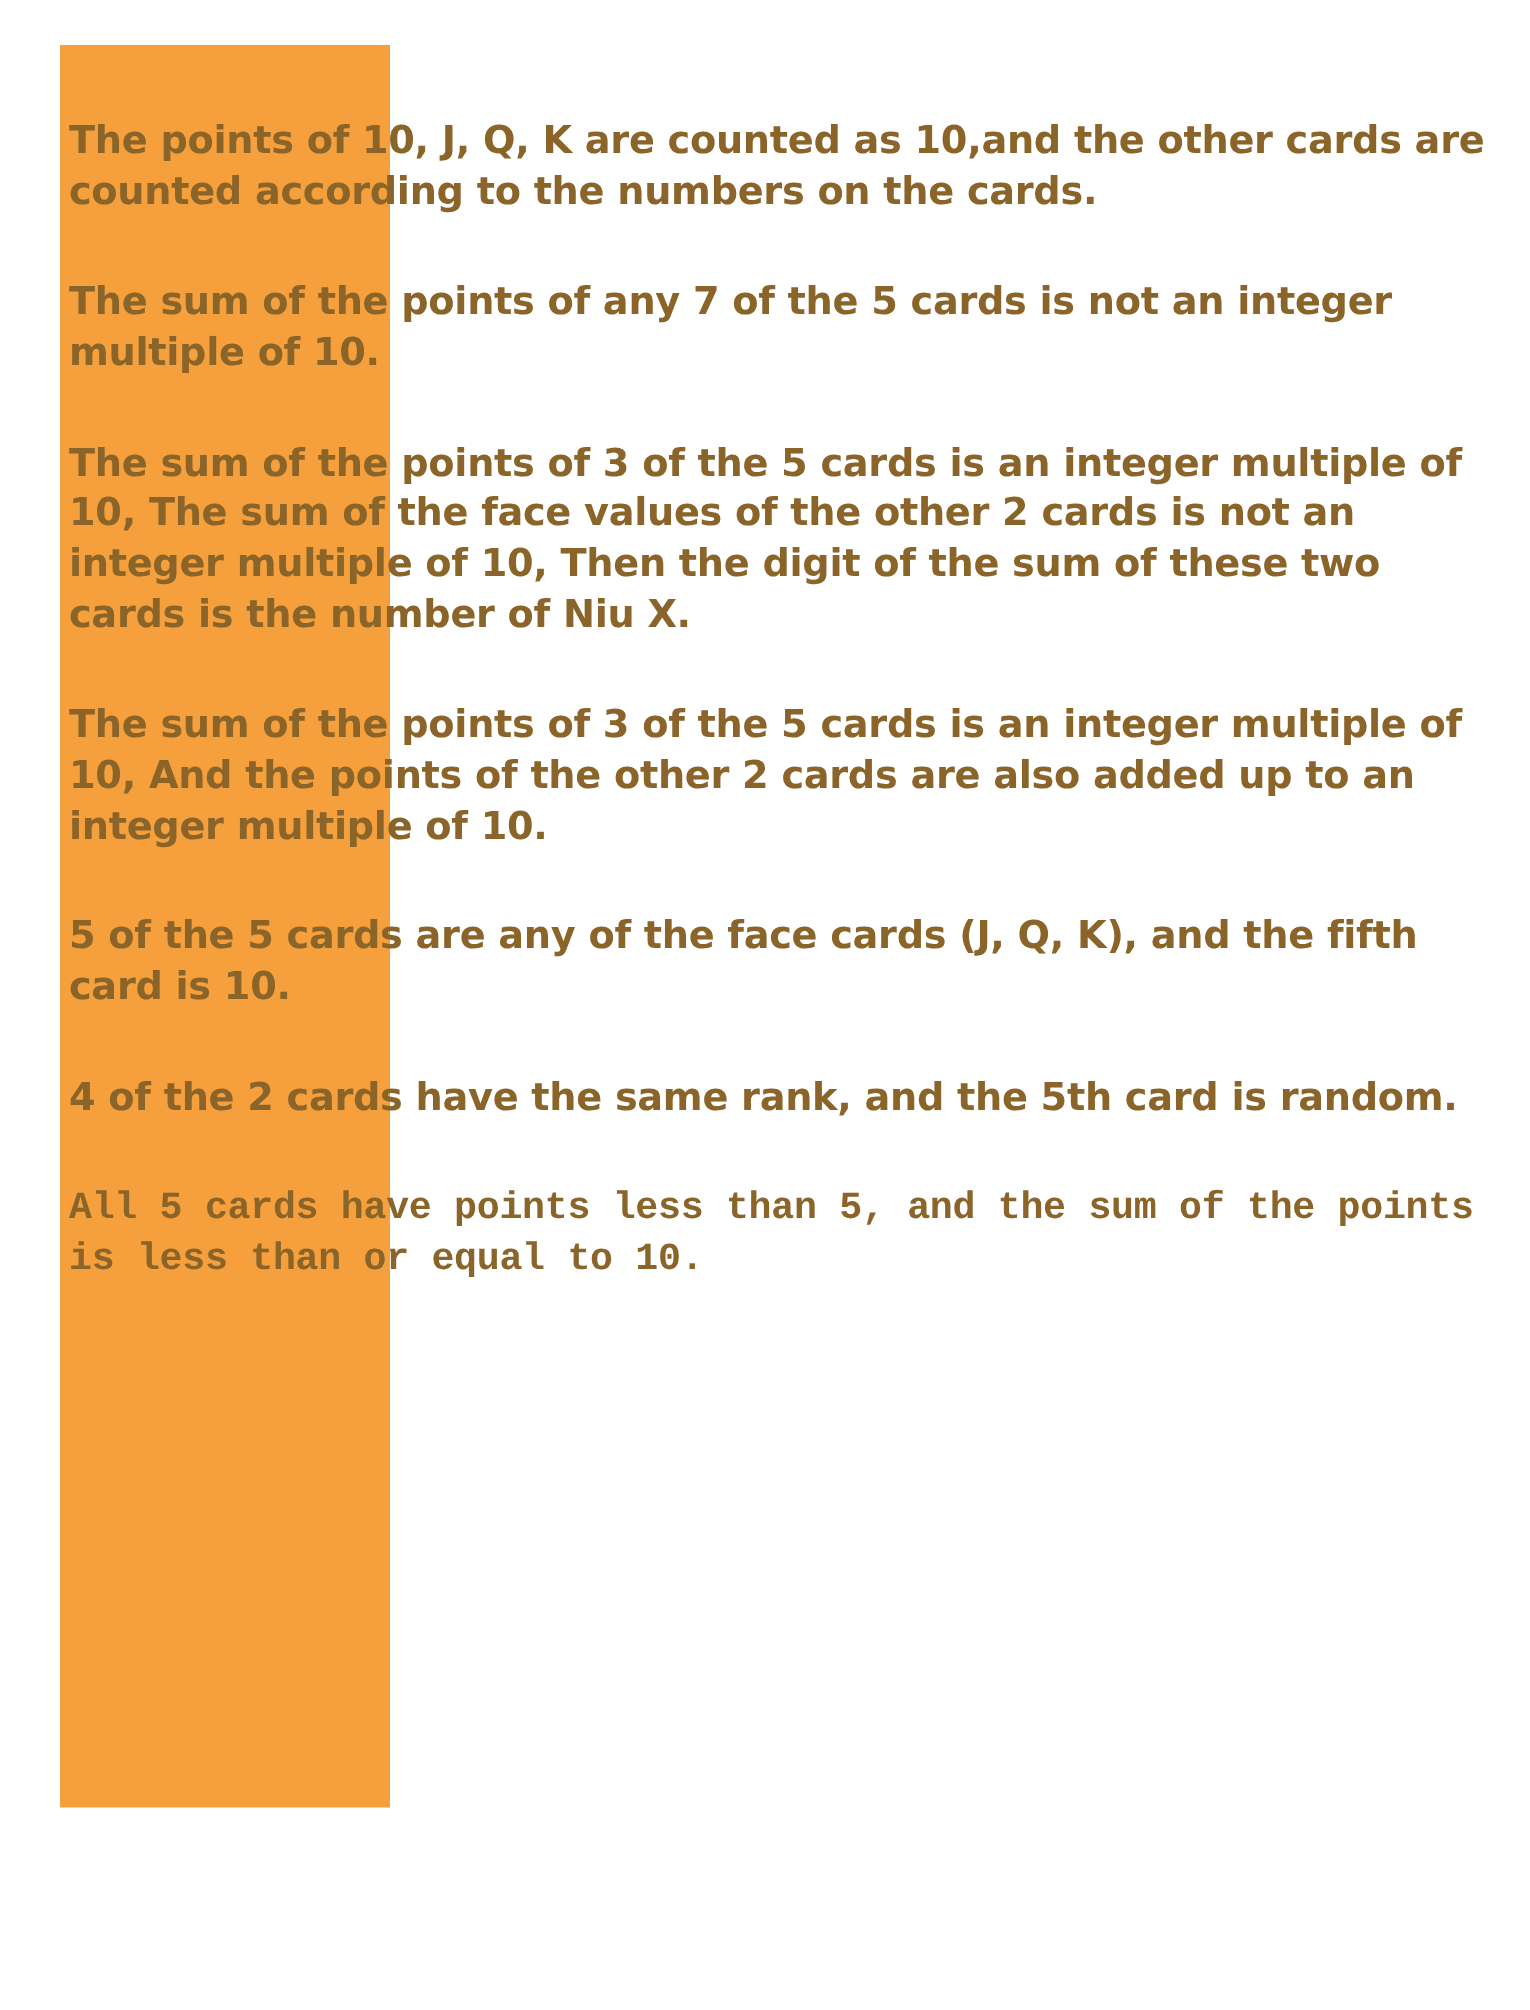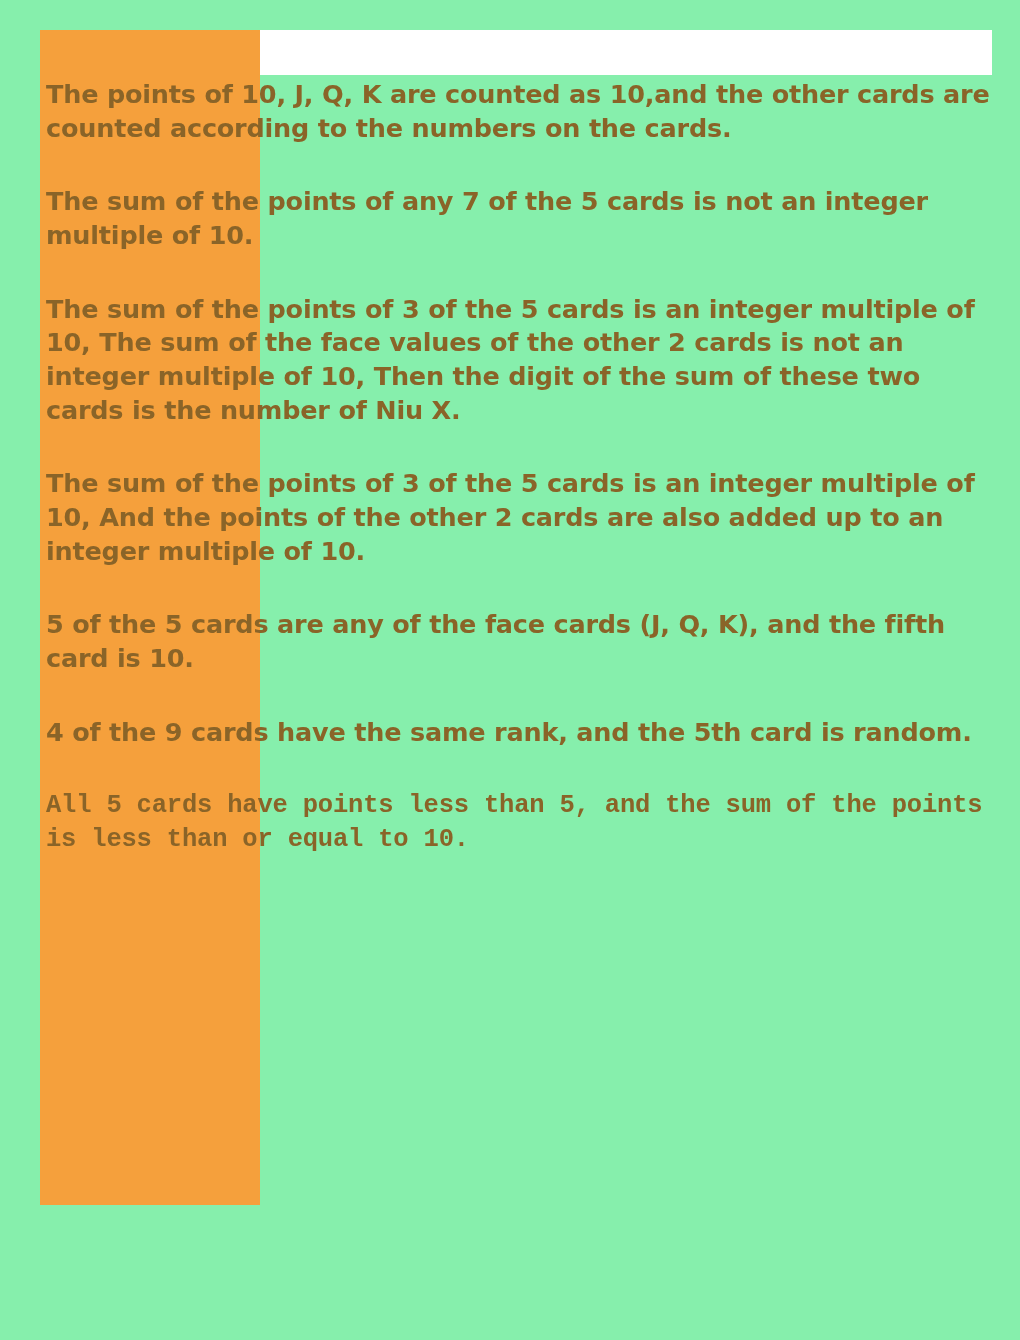--- a/index.html
+++ b/index.html
@@ -15,21 +15,21 @@
     overflow: hidden;
   }
 
   
   #page {
     position: absolute;
     left: 0;
     top: 0;
     width: 1020px;
     height: 1340px;
-    background: #86efac;
+    background: #ffffff;
   }
 
   
   #orange-band {
     position: absolute;
     left: 40px;
     top: 30px;
     width: 220px;
     height: 1175px;
     background: #F5A03C;
@@ -76,17 +76,17 @@
 
   <div id="orange-band"></div>
   <div id="white-strip"></div>
 
   <div id="content">
     <p class="para">The points of 10, J, Q, K are counted as 10,and the other cards are counted according to the numbers on the cards.</p>
     <p class="para">The sum of the points of any 7 of the 5 cards is not an integer multiple of 10.</p>
     <p class="para">The sum of the points of 3 of the 5 cards is an integer multiple of 10, The sum of the face values of the other 2 cards is not an integer multiple of 10, Then the digit of the sum of these two cards is the number of Niu X.</p>
     <p class="para">The sum of the points of 3 of the 5 cards is an integer multiple of 10, And the points of the other 2 cards are also added up to an integer multiple of 10.</p>
     <p class="para">5 of the 5 cards are any of the face cards (J, Q, K), and the fifth card is 10.</p>
-    <p class="para">4 of the 9 cards have the same rank, and the 5th card is random.</p>
+    <p class="para">4 of the 2 cards have the same rank, and the 5th card is random.</p>
     <p class="para last">All 5 cards have points less than 5, and the sum of the points is less than or equal to 10.</p>
   </div>
 
 </div>
 
 </body></html>

